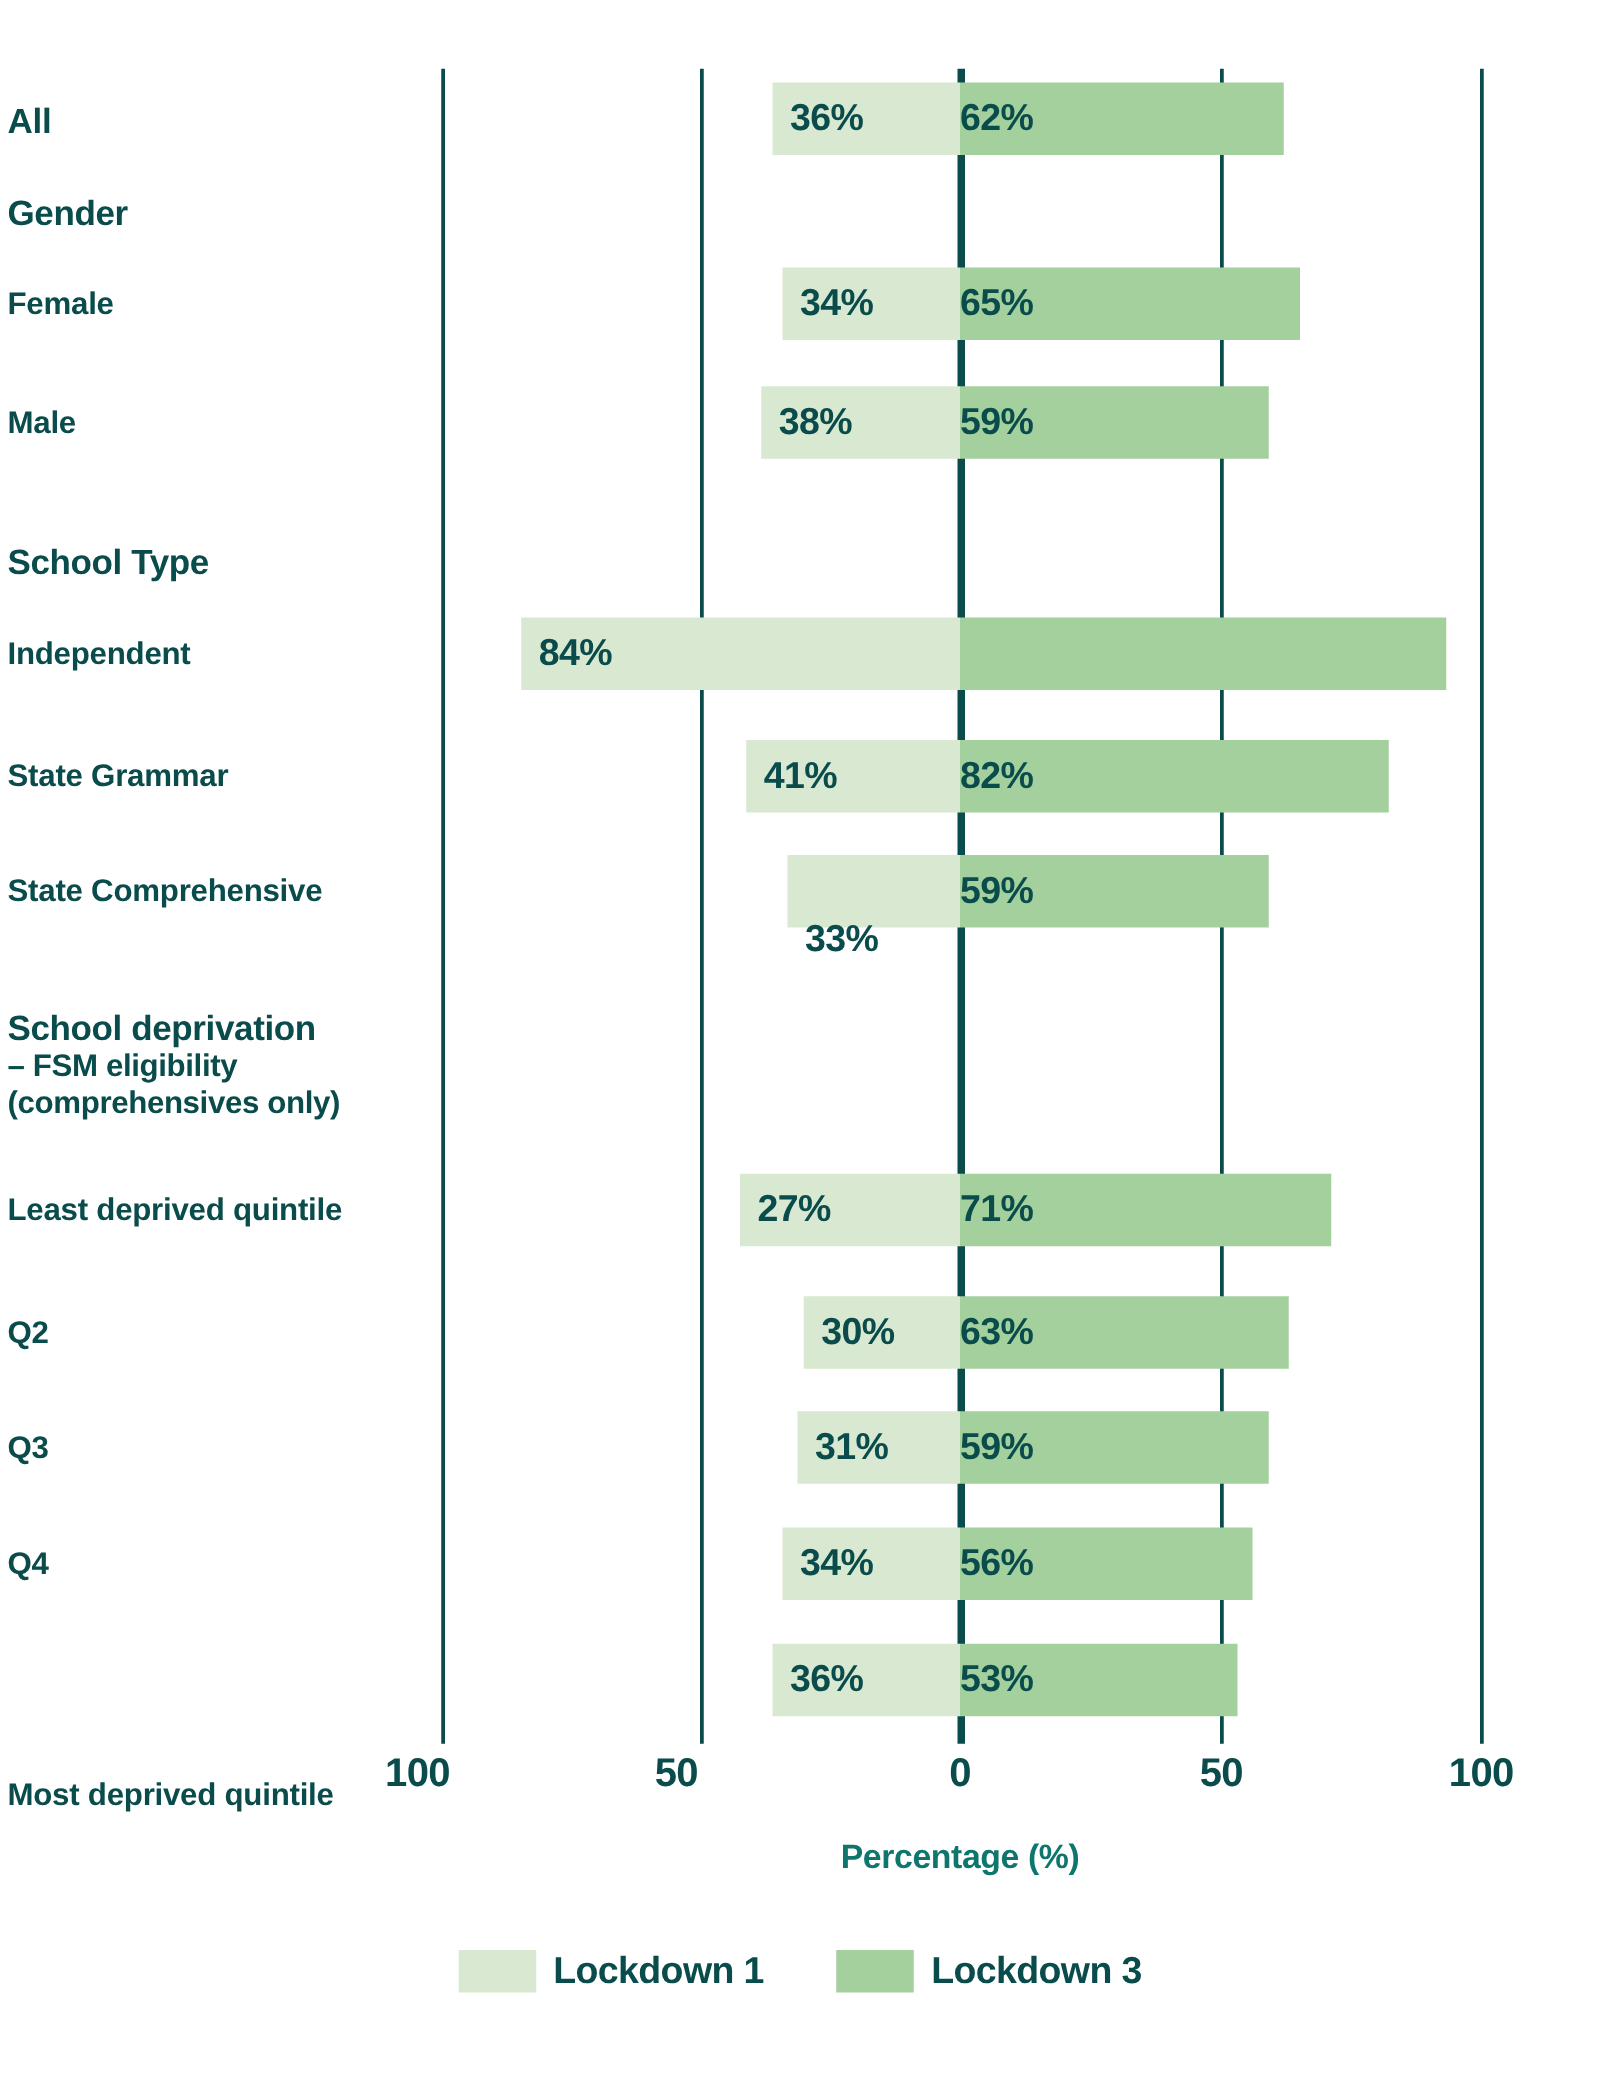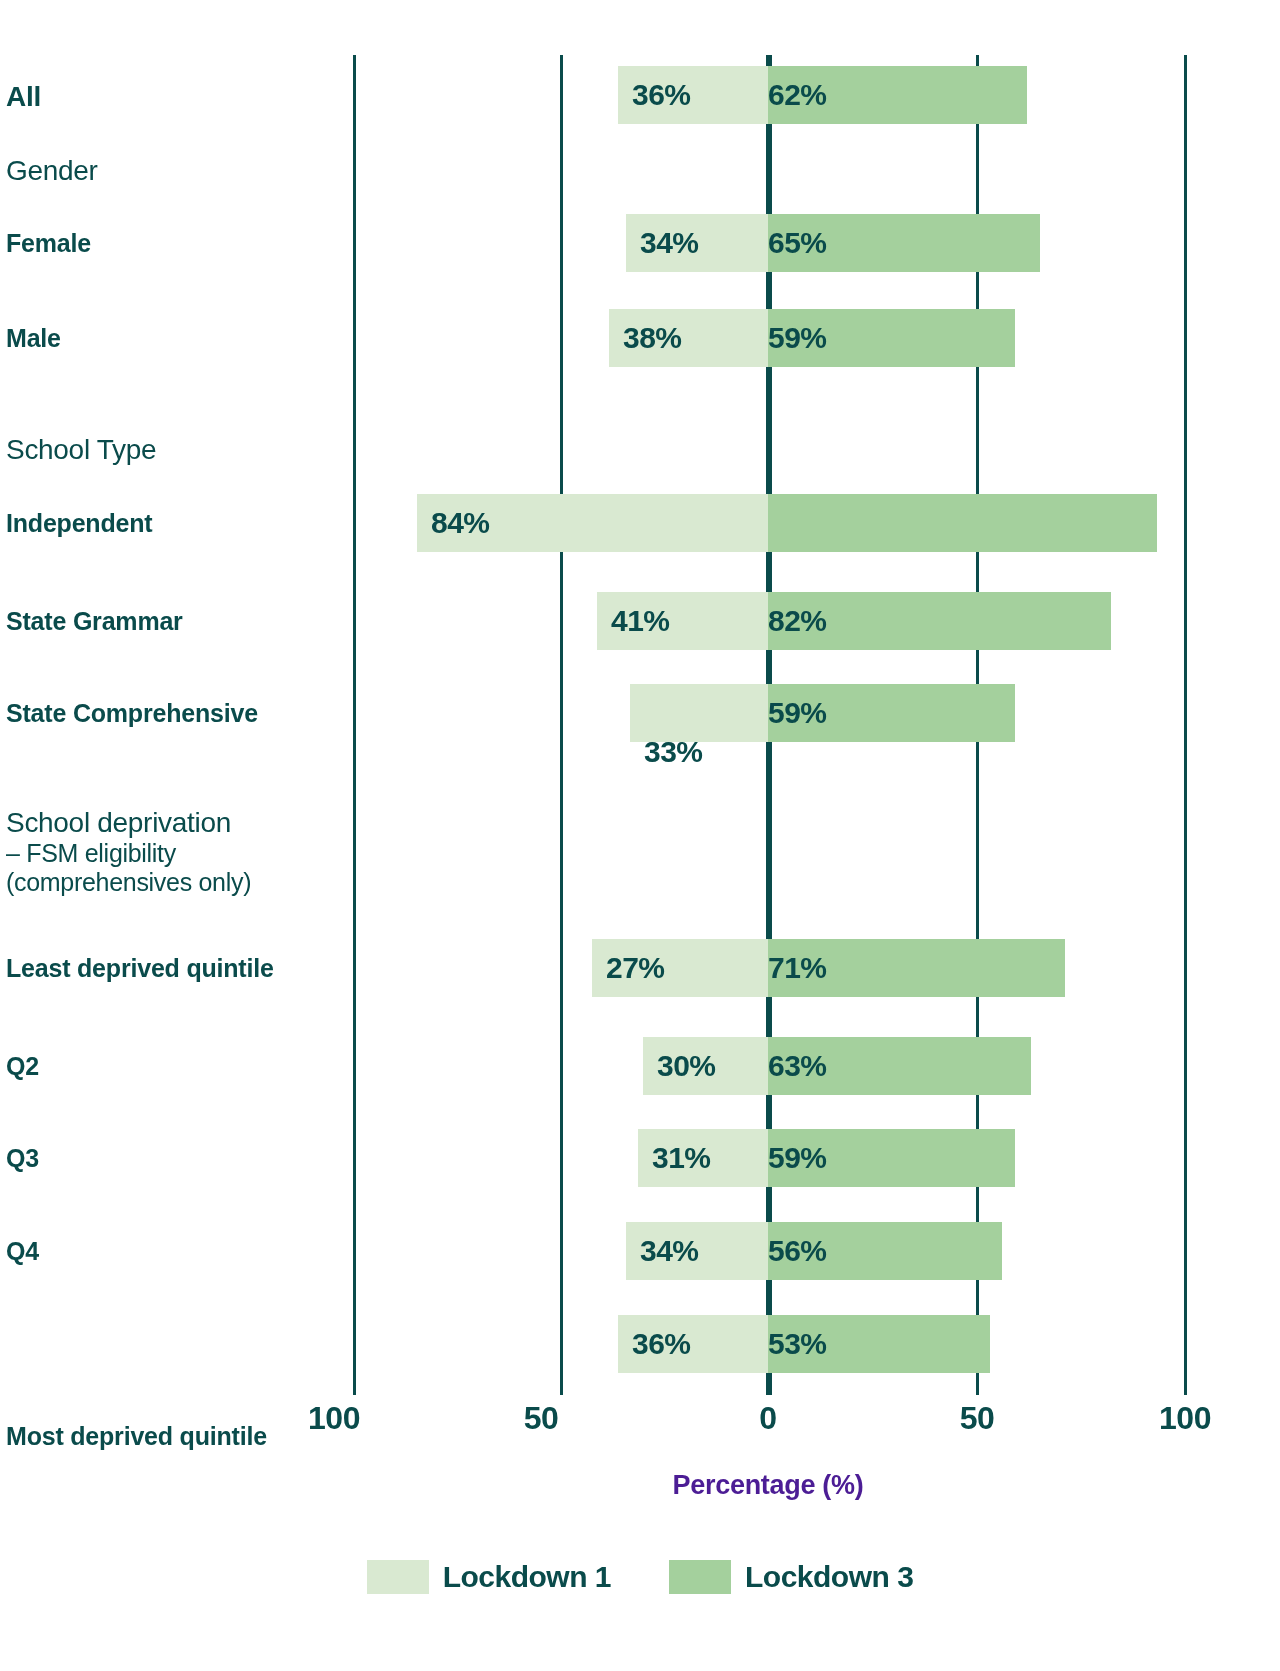--- a/index.html
+++ b/index.html
@@ -12,42 +12,42 @@
   .plot{position:absolute;left:0;top:0;width:1280px;height:1671px;}
   .gridline{position:absolute;width:3px;background:#0a4b4b;top:55px;height:1340px;}
   .gridline.zero{width:6px;background:#0a4b4b;}
   .rowlabel{
     position:absolute;left:6px;
     font-size:25px;font-weight:bold;letter-spacing:-0.2px;
     white-space:nowrap;color:#0a4b4b;line-height:1.05;
   }
   .grouphead{
     position:absolute;left:6px;
-    font-size:28px;font-weight:normal;letter-spacing:-0.3px;
+    font-size:28px;font-weight:bold;letter-spacing:-0.3px;
     white-space:nowrap;color:#0a4b4b;line-height:1.16;
   }
   .grouphead .sub{font-size:25px;display:block;}
   .bar{position:absolute;height:58px;}
   .bar.l1{background:#d9e9d1;}
   .bar.l3{background:#a4d09d;}
   .barlabel{
     position:absolute;font-size:30px;font-weight:bold;
     color:#0a4b4b;letter-spacing:-0.5px;line-height:58px;
     white-space:nowrap;
   }
   .barlabel.left{text-align:right;}
   .barlabel.right{}
   
   .tick{
     position:absolute;top:1400px;font-size:32px;font-weight:bold;
     color:#0a4b4b;letter-spacing:-0.5px;transform:translateX(-50%);
   }
   .axistitle{
     position:absolute;top:1470px;left:768px;transform:translateX(-50%);
-    font-size:27px;font-weight:bold;color:#4c1d95;letter-spacing:-0.3px;
+    font-size:27px;font-weight:bold;color:#0f766e;letter-spacing:-0.3px;
     white-space:nowrap;
   }
   
   .legend{position:absolute;top:1560px;left:0;width:1280px;
           display:flex;justify-content:center;align-items:center;gap:58px;}
   .legitem{display:flex;gap:14px;}
   .swatch{width:62px;height:34px;display:block;}
   .swatch.l1{background:#d9e9d1;}
   .swatch.l3{background:#a4d09d;}
   .legtext{font-size:30px;font-weight:bold;color:#0a4b4b;letter-spacing:-0.5px;white-space:nowrap;}

